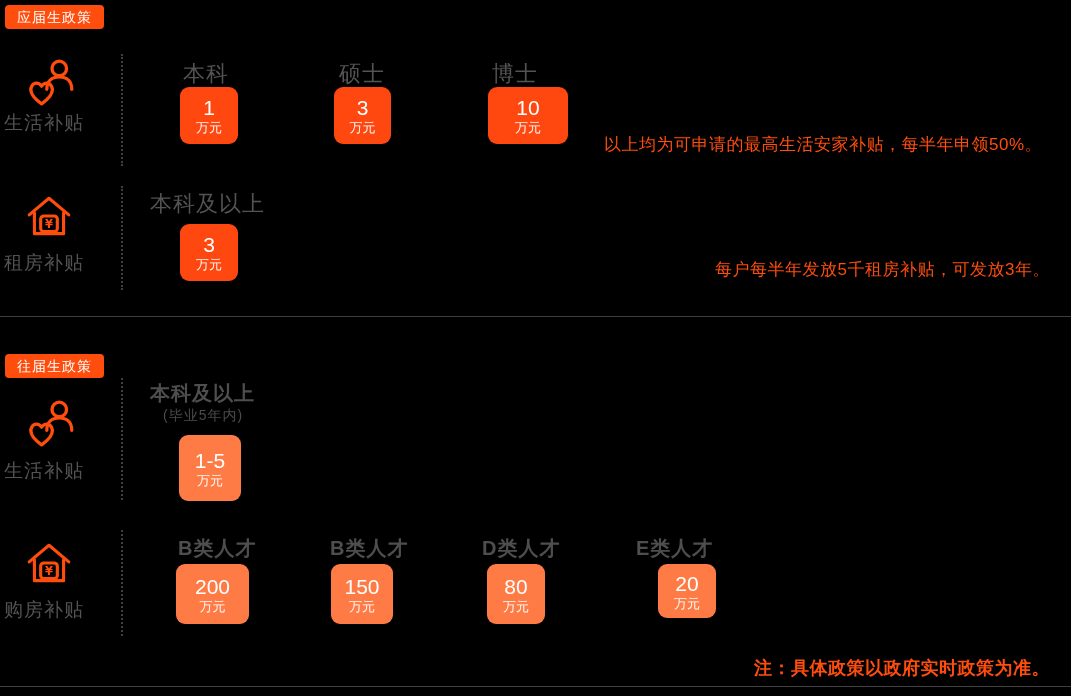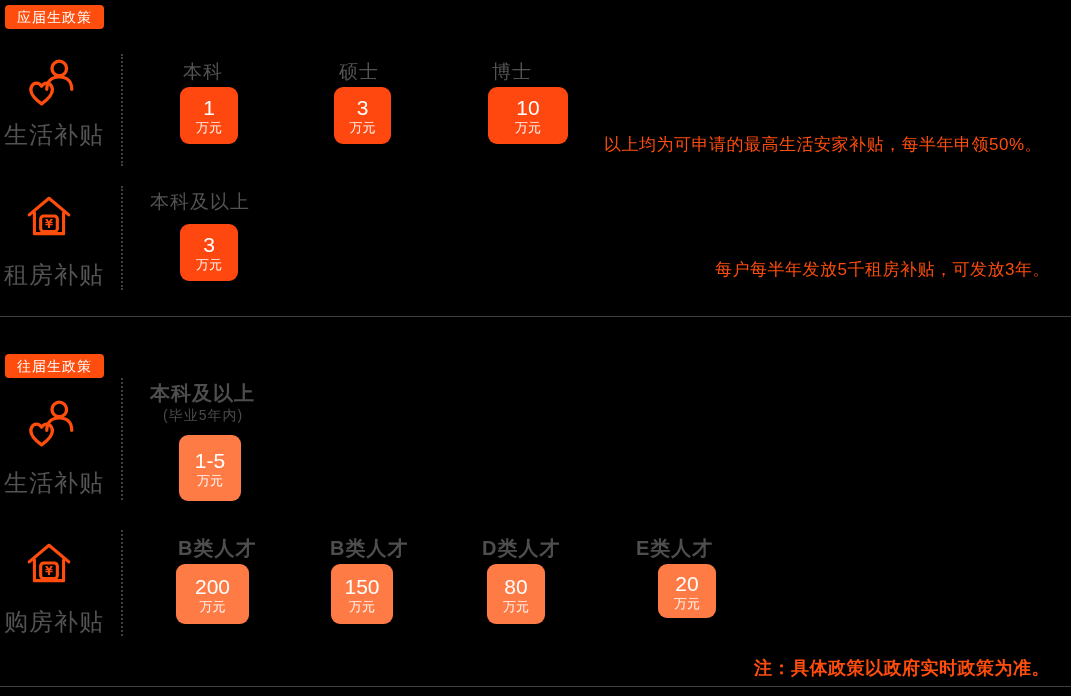--- a/index.html
+++ b/index.html
@@ -4,22 +4,22 @@
 <style>
   html,body{margin:0;padding:0;background:#000;}
   .canvas{
     position:relative;width:1071px;height:696px;background:#000;
     font-family:"Liberation Sans","DejaVu Sans",sans-serif;overflow:hidden;
   }
   .badge{
     position:absolute;background:#ff4d0d;color:#ffffff;font-size:14px;
     line-height:1;padding:5px 12px;border-radius:4px;letter-spacing:1px;
   }
-  .row-label{position:absolute;color:#535353;font-size:24px;letter-spacing:1px;margin-top:9px;}
-  .col-label{position:absolute;color:#535353;font-size:19px;letter-spacing:1px;}
+  .row-label{position:absolute;color:#535353;font-size:19px;letter-spacing:1px;}
+  .col-label{position:absolute;color:#535353;font-size:22px;letter-spacing:1px;}
   .col-label.bold{font-weight:bold;font-size:20px;color:#4e4e4e;}
   .sub-label{position:absolute;color:#4b4b4b;font-size:14px;letter-spacing:1px;}
   .value-box{
     position:absolute;border-radius:9px;color:#fff;display:flex;
     flex-direction:column;align-items:center;justify-content:center;gap:3px;
     background:#ff4710;
   }
   .value-box.light{background:#ff7b46;}
   .value-box .num{font-size:21px;line-height:1;}
   .value-box .unit{font-size:13px;line-height:1;color:rgba(255,255,255,.95);}

